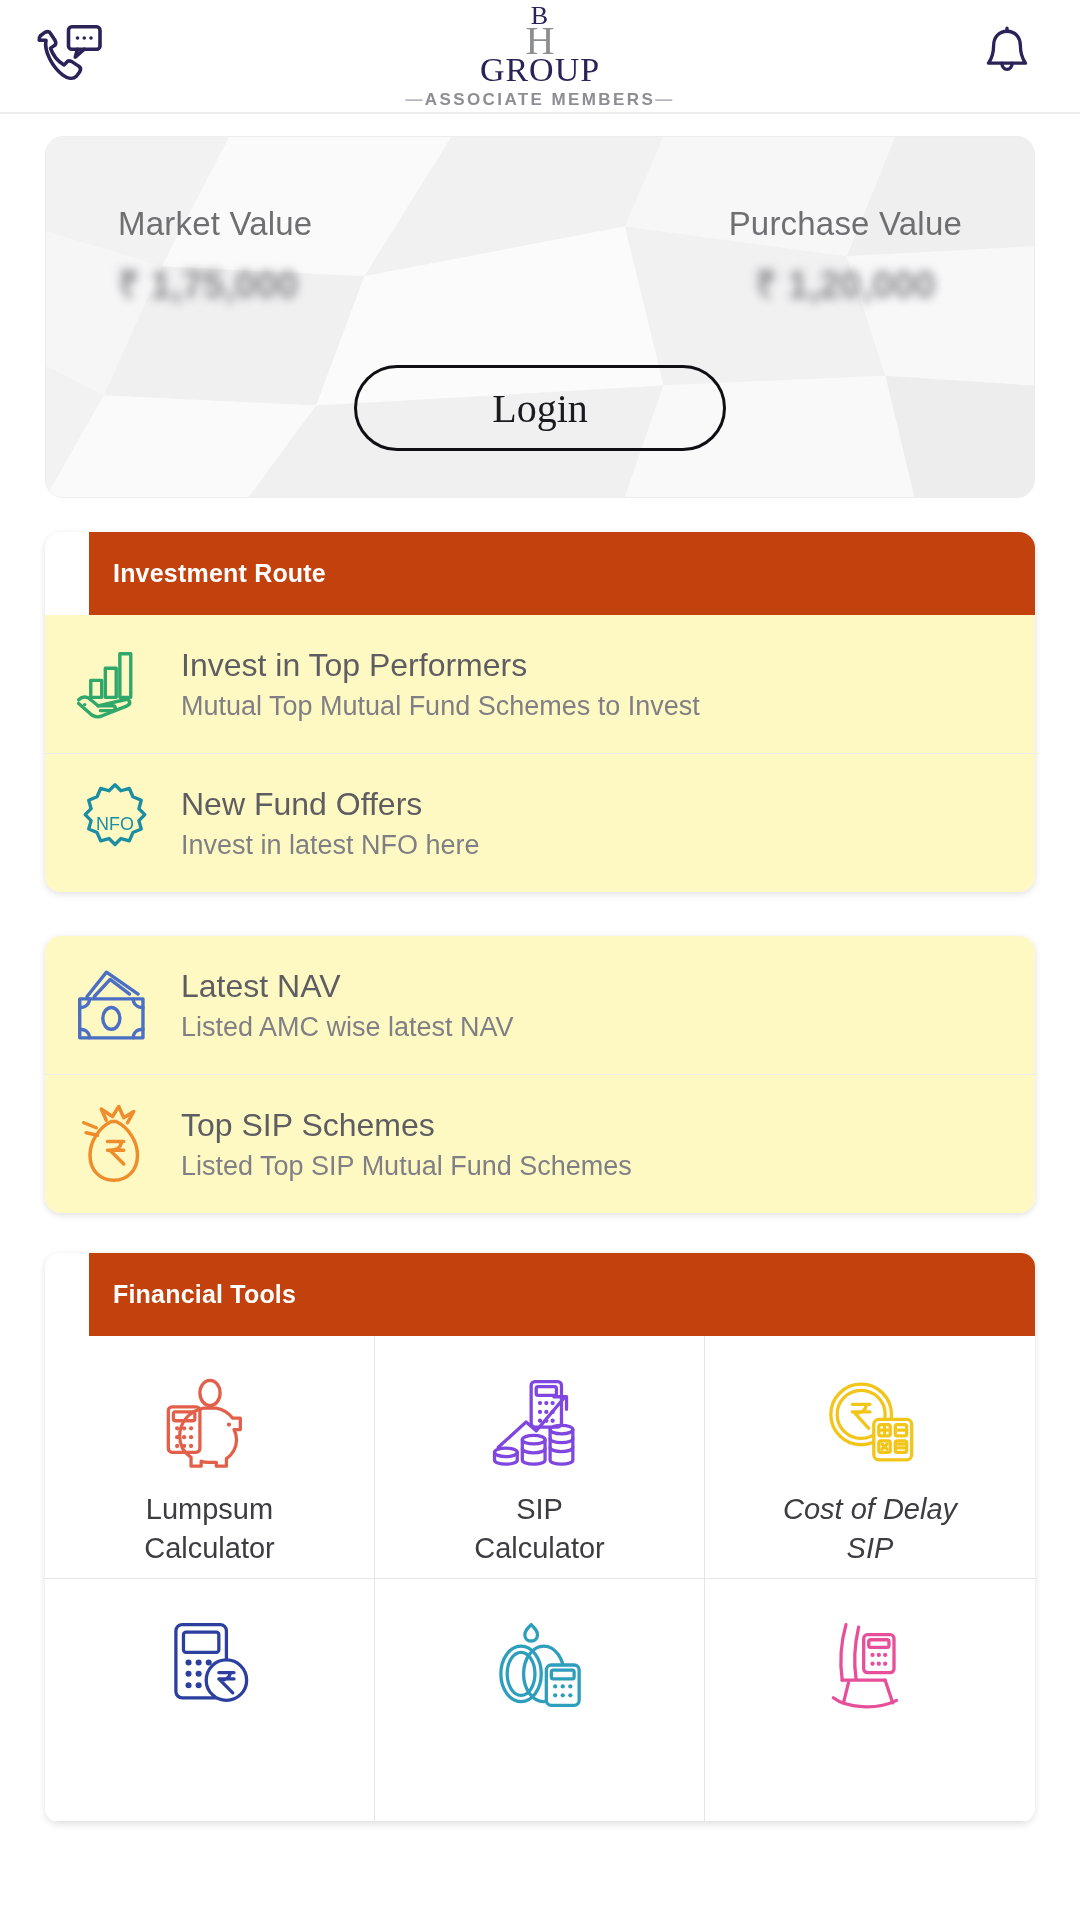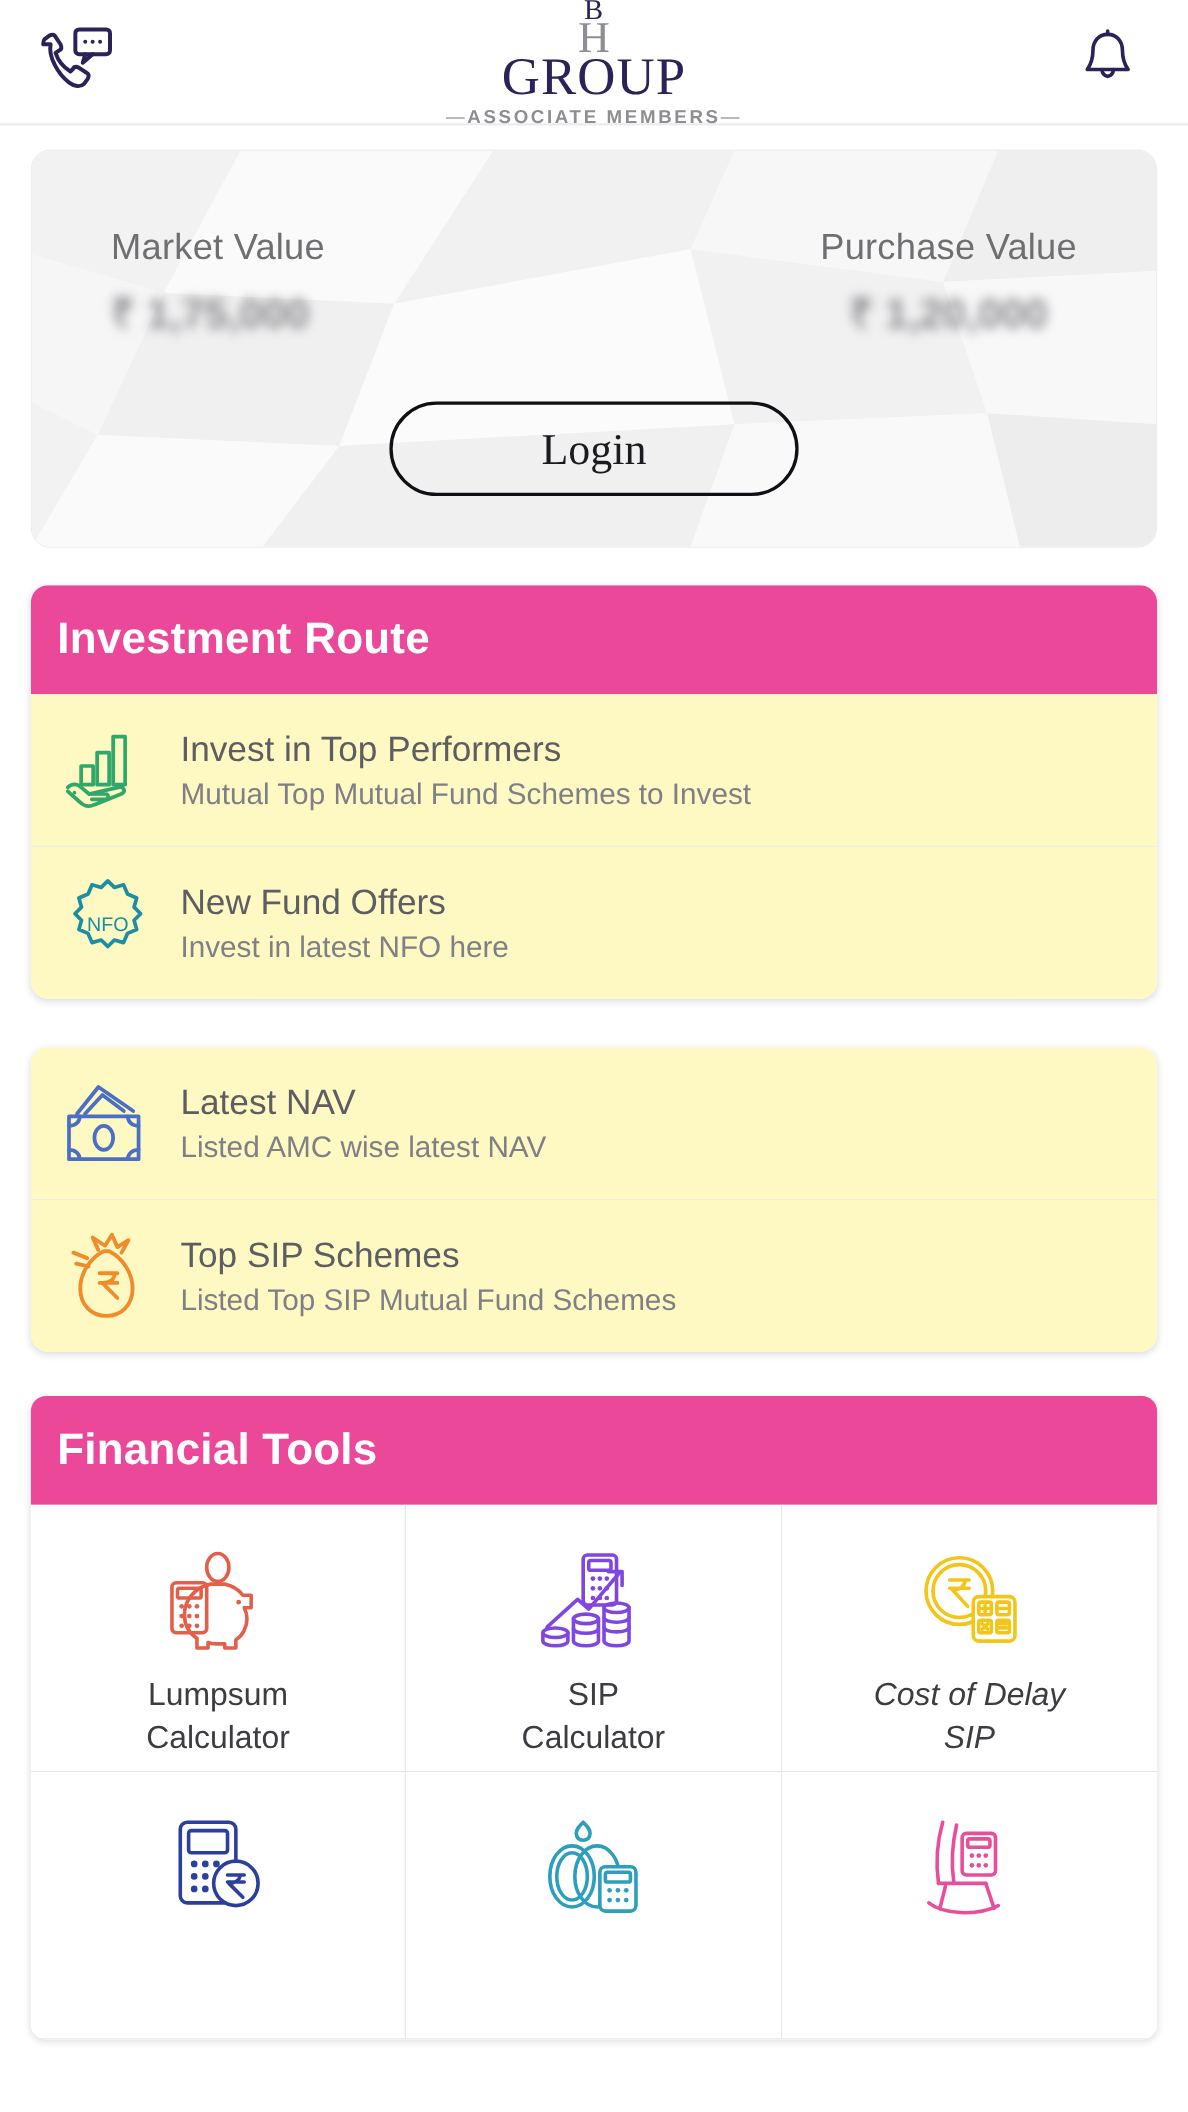--- a/index.html
+++ b/index.html
@@ -57,40 +57,40 @@
     position: absolute;
     left: 50%;
     top: 16px;
     transform: translateX(-50%);
     font-family: "Liberation Serif", serif;
     font-size: 40px;
     color: #8d8d94;
   }
   .brand-group {
     font-family: "Liberation Serif", serif;
-    font-size: 48px;
+    font-size: 34px;
     color: #2b2358;
     letter-spacing: 1px;
     margin-top: -4px;
   }
   .brand-sub {
     font-family: "Liberation Sans", sans-serif;
     font-size: 17px;
     letter-spacing: 2.4px;
     color: #8d8d94;
     margin-top: 4px;
     white-space: nowrap;
     font-weight: bold;
   }
   .brand-sub .dash { color: #b4b4ba; }
 
   
   .content {
     width: 1080px;
-    padding: 0 28px;
+    padding: 0 45px;
   }
 
   
   .portfolio-card {
     position: relative;
     margin-top: 22px;
     height: 362px;
     border-radius: 18px;
     border: 1px solid #ededed;
     overflow: hidden;
@@ -144,26 +144,27 @@
   
   .section-card {
     margin-top: 34px;
     border-radius: 16px;
     background: #ffffff;
     box-shadow: 0 2px 7px rgba(0,0,0,0.13);
     overflow: hidden;
   }
   .section-card.plain { margin-top: 44px; }
   .section-header {
-    background: #ec4899;
+    background: #c2410c;
     color: #ffffff;
-    font-size: 40px;
+    font-size: 25px;
     font-weight: bold;
     padding: 27px 24px;
     letter-spacing: 0.2px;
+    margin-left: 44px;
   }
   .route-row {
     display: flex;
     align-items: center;
     padding: 26px 22px;
     min-height: 118px;
     cursor: pointer;
     background: #fef9c3;
   }
   .route-row + .route-row { border-top: 1px solid #ededed; }

